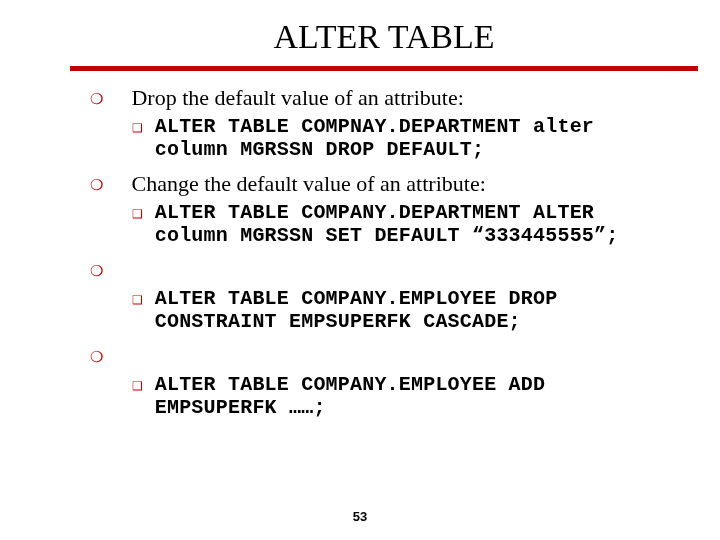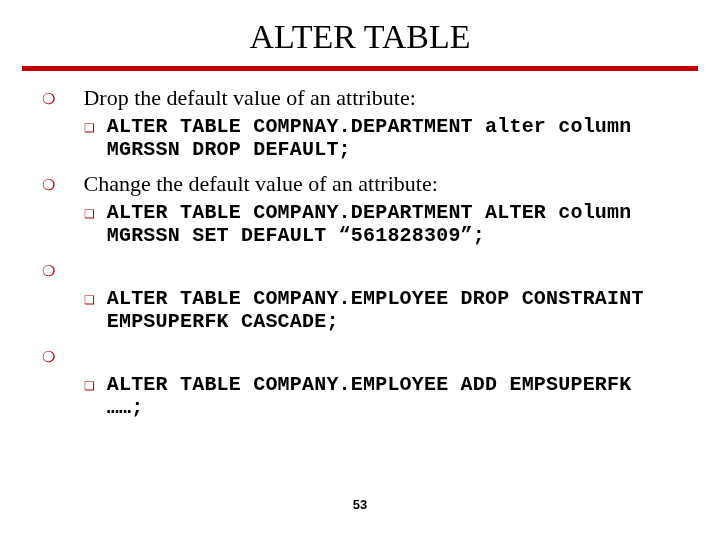--- a/index.html
+++ b/index.html
@@ -10,20 +10,21 @@
     background: #fff;
     font-family: "Times New Roman", Times, serif;
     color: #000;
     overflow: hidden;
   }
   .slide {
     position: relative;
     width: 720px;
     height: 540px;
     box-sizing: border-box;
+    padding-left: 48px;
   }
   .title {
     text-align: center;
     font-size: 34px;
     padding-top: 18px;
     padding-bottom: 10px;
   }
   .rule {
     height: 5px;
     background: #c00000;
@@ -69,21 +70,21 @@
   .l2 .text {
     font-family: "Courier New", Courier, monospace;
     font-size: 20px;
     line-height: 23px;
     letter-spacing: 0.2px;
     white-space: pre-wrap;
     font-weight: bold;
   }
   .pagenum {
     position: absolute;
-    bottom: 28px;
+    bottom: 16px;
     left: 0;
     width: 100%;
     text-align: center;
     font-size: 13px;
     font-family: Arial, sans-serif;
     font-weight: bold;
   }
 </style>
 </head>
 <body>
@@ -103,21 +104,21 @@
       <span class="bullet">❑</span>
       <span class="text">ALTER TABLE COMPNAY.DEPARTMENT alter column MGRSSN DROP DEFAULT;</span>
     </div>
 
     <div class="l1">
       <span class="bullet">❍</span>
       <span class="text">Change the default value of an attribute:</span>
     </div>
     <div class="l2">
       <span class="bullet">❑</span>
-      <span class="text">ALTER TABLE COMPANY.DEPARTMENT ALTER column MGRSSN SET DEFAULT “561828309”;</span>
+      <span class="text">ALTER TABLE COMPANY.DEPARTMENT ALTER column MGRSSN SET DEFAULT “333445555”;</span>
     </div>
 
     <div class="l1">
       <span class="bullet">❍</span>
     </div>
     <div class="l2">
       <span class="bullet">❑</span>
       <span class="text">ALTER TABLE COMPANY.EMPLOYEE DROP CONSTRAINT EMPSUPERFK CASCADE;</span>
     </div>
 

